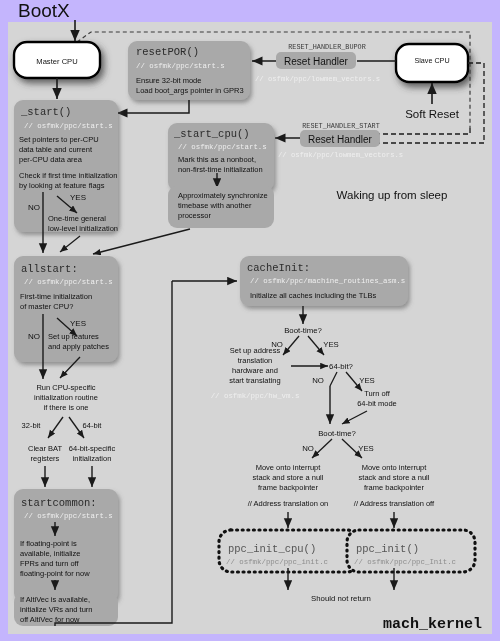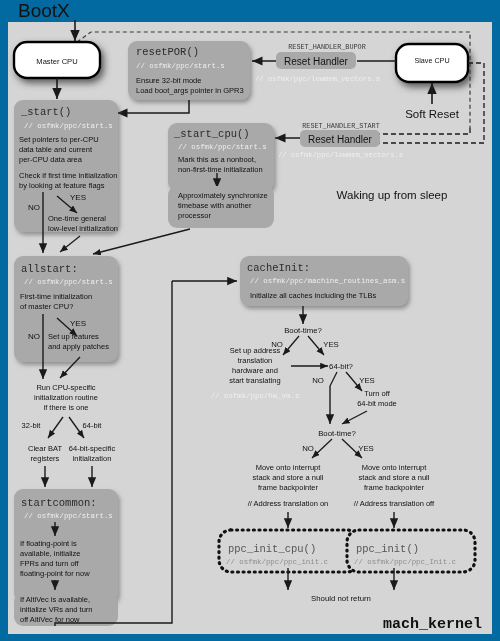--- a/index.html
+++ b/index.html
@@ -1,18 +1,18 @@
 <!DOCTYPE html>
 <html><head>
 <meta charset="utf-8">
 <style>
   html,body{margin:0;padding:0;background:#fff;}
   body{width:500px;height:641px;overflow:hidden;
        font-family:"Liberation Sans",sans-serif;}
-  #stage{position:relative;width:500px;height:641px;background:#0369a1;}
+  #stage{position:relative;width:500px;height:641px;background:#c4b5fd;}
   svg{display:block;}
   .t{font-family:"Liberation Sans",sans-serif;}
   .mono{font-family:"Liberation Mono",monospace;}
 </style>
 </head>
 <body>
 
 <div id="stage">
 <svg width="500" height="641" viewBox="0 0 500 641" xmlns="http://www.w3.org/2000/svg">
 

